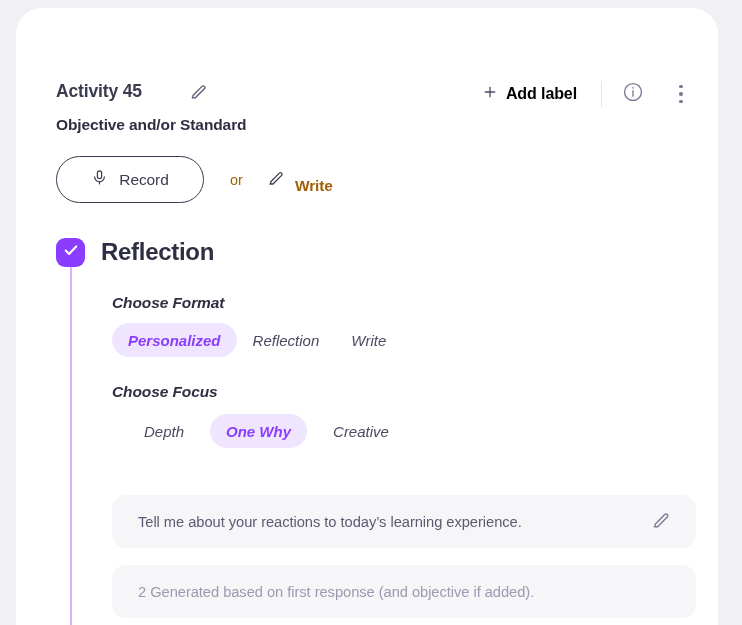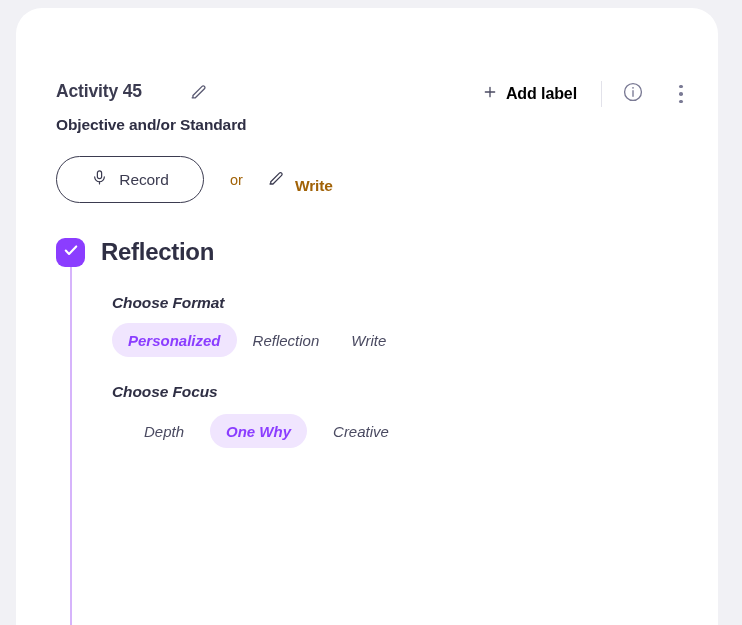--- a/index.html
+++ b/index.html
@@ -399,14 +399,32 @@
       <div class="field-label">Choose Focus</div>
       <div class="chip-row">
         <div class="chip">Depth</div>
         <div class="chip selected">One Why</div>
         <div class="chip">Creative</div>
       </div>
     </div>
 
   </div>
 
+  <div id="prompt-list">
+
+    <div class="prompt-card">
+      <div class="prompt-text">Tell me about your reactions to today’s learning experience.</div>
+      <div id="prompt-edit-button">
+        <span>
+          <svg width="20" height="20" viewBox="0 0 24 24" fill="none" stroke="#7b7b95" stroke-width="1.7" stroke-linecap="round" stroke-linejoin="round">
+            <path d="M4 20h4L19.5 8.5a2.1 2.1 0 0 0-3-3L5 17v3z"></path>
+          </svg>
+        </span>
+      </div>
+    </div>
+
+    <div class="prompt-card">
+      <div class="prompt-text muted">2 Generated based on first response (and objective if added).</div>
+    </div>
+
+  </div>
 
 </div>
 
 </body></html>

